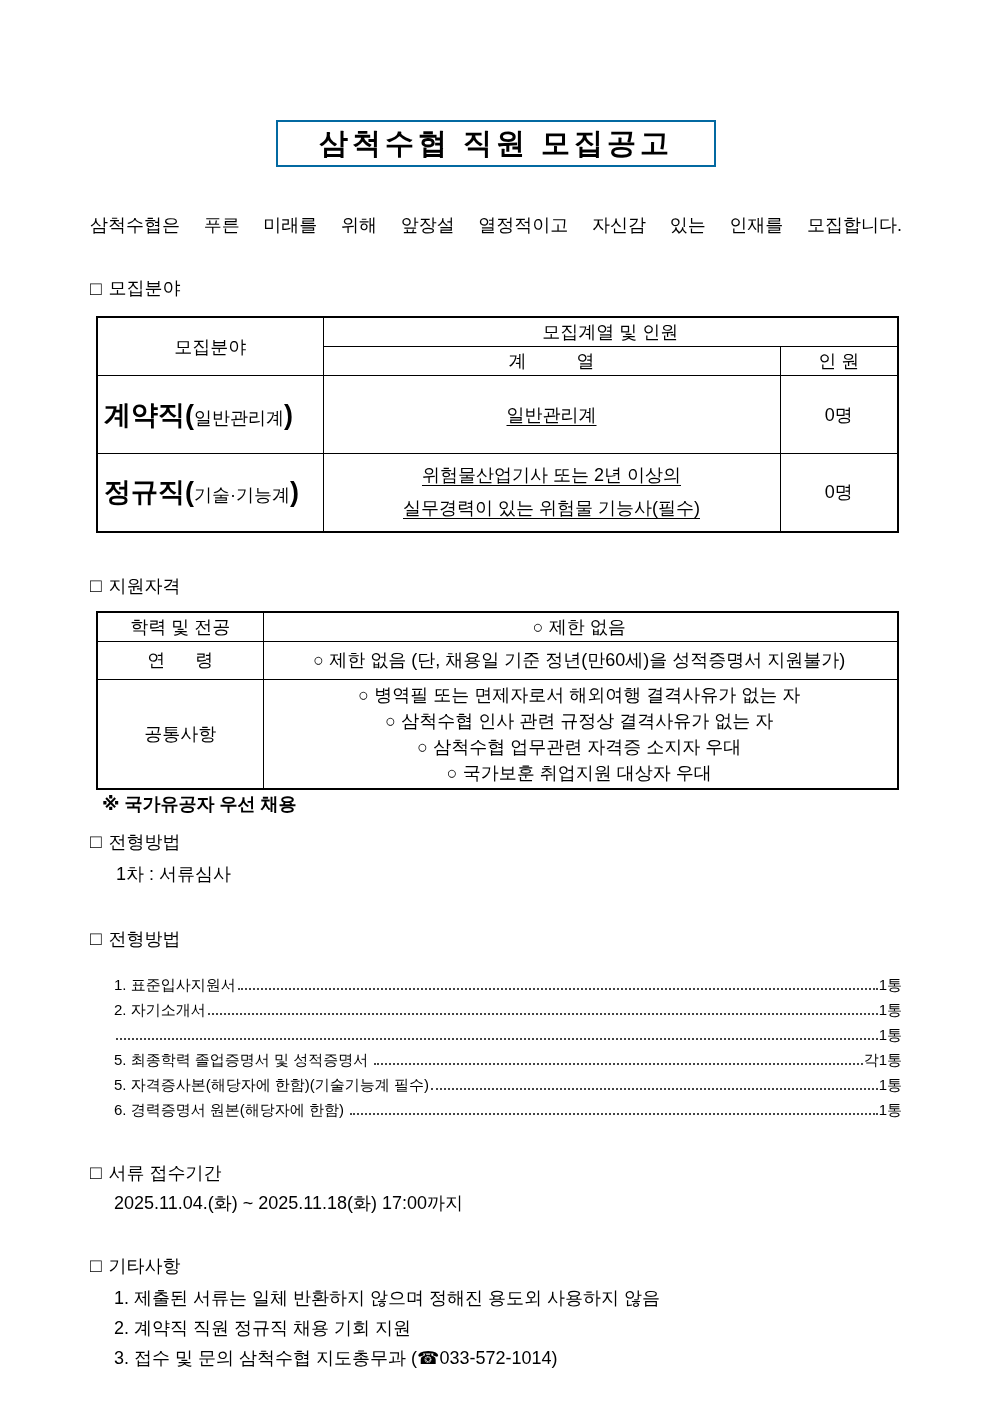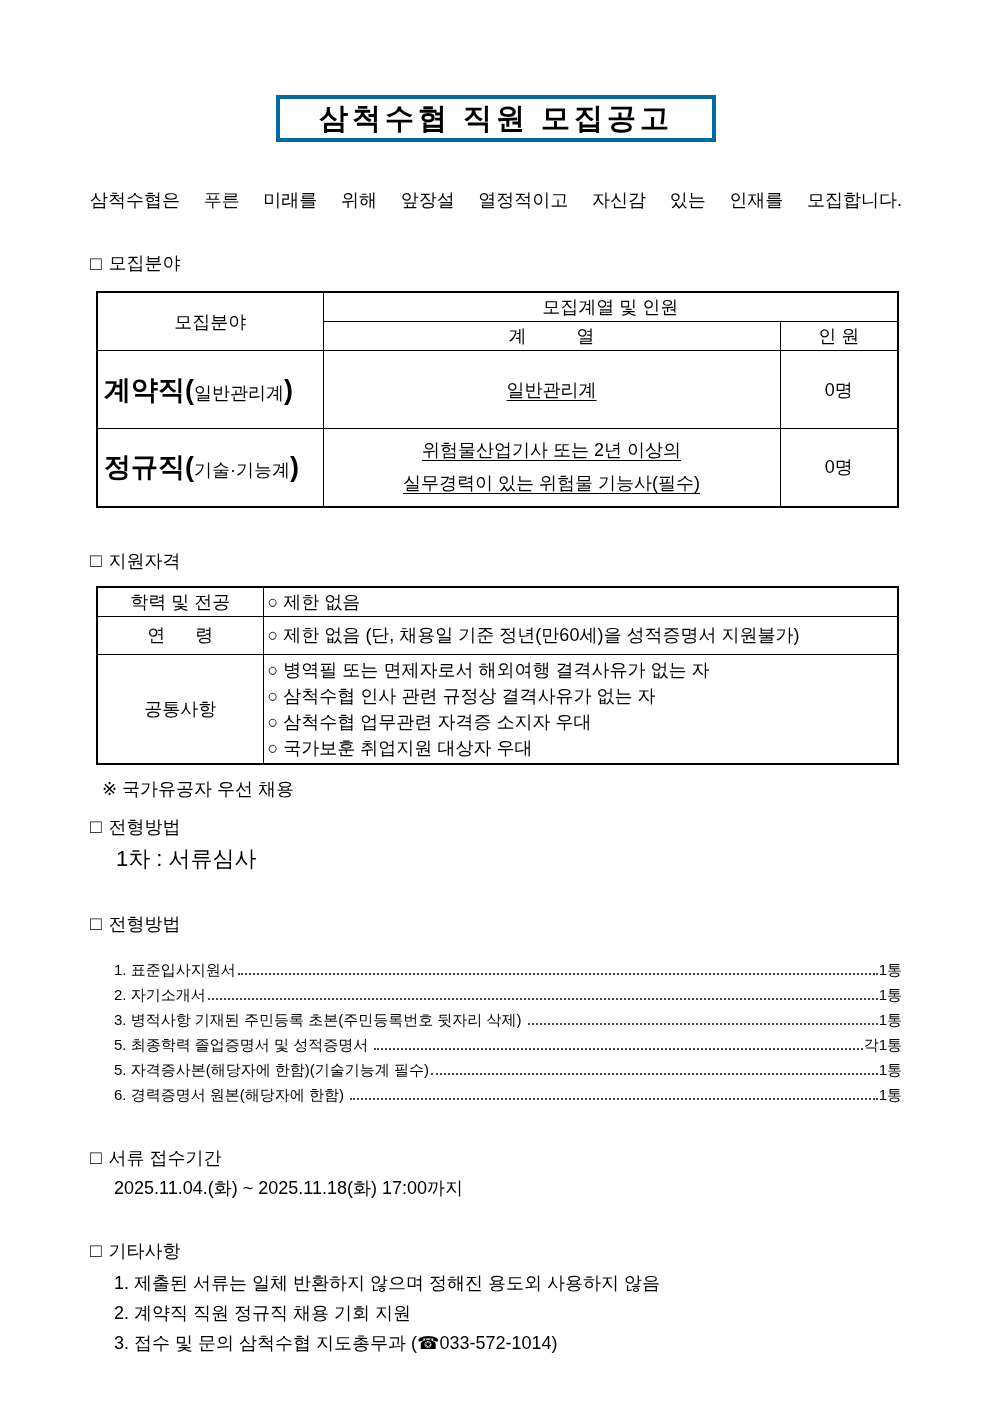--- a/index.html
+++ b/index.html
@@ -6,23 +6,23 @@
   html, body { margin: 0; padding: 0; background: #ffffff; }
   body {
     width: 992px; height: 1403px; overflow: hidden;
     font-family: "Liberation Sans", "DejaVu Sans", sans-serif;
     color: #000000;
   }
   .page { width: 992px; height: 1403px; padding: 0 90px; }
 
   
   .title-box {
-    margin: 95px auto 0 auto;
+    margin: 120px auto 0 auto;
     width: 440px; height: 47px;
-    border: 4px solid #0369a1;
+    border: 2px solid #0369a1;
     display: flex; align-items: center; justify-content: center;
   }
   .title-box .title-text {
     font-size: 29px; font-weight: bold; letter-spacing: 4px; white-space: pre;
   }
 
   
   .intro {
     margin: 46px 0 0 0;
     font-size: 18px; line-height: 24px;
@@ -63,26 +63,26 @@
   .name-cell .mid { font-size: 18px; }
   .ul { text-decoration: underline; text-underline-offset: 4px; }
   .track2 div { line-height: 33px; }
 
   .t2 { margin-top: 14px; }
   .t2 .c1 { width: 166px; } .t2 .c2 { width: 635px; }
   .t2 .hrow td { height: 32px; }
   .t2 .r1 td { height: 25px; }
   .t2 .r2 td { height: 38px; }
   .t2 .r3 td { height: 107px; }
-  .t2 .req { text-align: left; padding-left: 4px; }
+  .t2 .req { text-align: center; padding-left: 4px; }
   .t2 .req div { line-height: 26px; }
 
-  .note { margin-top: 13px; padding-left: 12px; font-size: 18px; line-height: 22px; }
-
-  .steps { margin-top: 7px; padding-left: 26px; font-size: 22px; }
+  .note { margin-top: 3px; padding-left: 12px; font-size: 18px; line-height: 22px; font-weight: bold; }
+
+  .steps { margin-top: 7px; padding-left: 26px; font-size: 18px; }
   .steps div { line-height: 28px; }
 
   
   .doc-list { margin-top: 26px; padding-left: 24px; text-align: right; }
   .doc-item { display: flex; align-items: baseline; font-size: 15px; height: 25px; }
   .doc-label { white-space: pre; }
   .doc-leader { flex: 1 1 auto; border-bottom: 2px dotted #444; margin: 0 1px 4px 2px; min-width: 10px; }
   .doc-count { white-space: pre; }
 
   .period-value { margin-top: 7px; padding-left: 24px; font-size: 18px; line-height: 24px; }
@@ -193,21 +193,20 @@
       <span class="doc-label">1. 표준입사지원서</span>
       <span class="doc-leader"></span>
       <span class="doc-count">1통</span>
     </div>
     <div class="doc-item">
       <span class="doc-label">2. 자기소개서</span>
       <span class="doc-leader"></span>
       <span class="doc-count">1통</span>
     </div>
     <div class="doc-item">
-      <span class="doc-label">3. 병적사항 기재된 주민등록 초본(주민등록번호 뒷자리 삭제) </span>
       <span class="doc-leader"></span>
       <span class="doc-count">1통</span>
     </div>
     <div class="doc-item">
       <span class="doc-label">5. 최종학력 졸업증명서 및 성적증명서 </span>
       <span class="doc-leader"></span>
       <span class="doc-count">각1통</span>
     </div>
     <div class="doc-item">
       <span class="doc-label">5. 자격증사본(해당자에 한함)(기술기능계 필수)</span>

